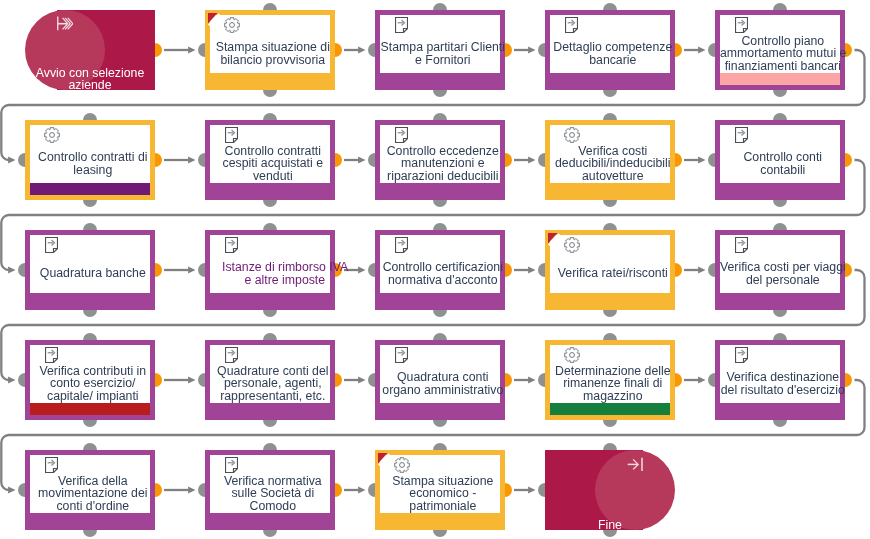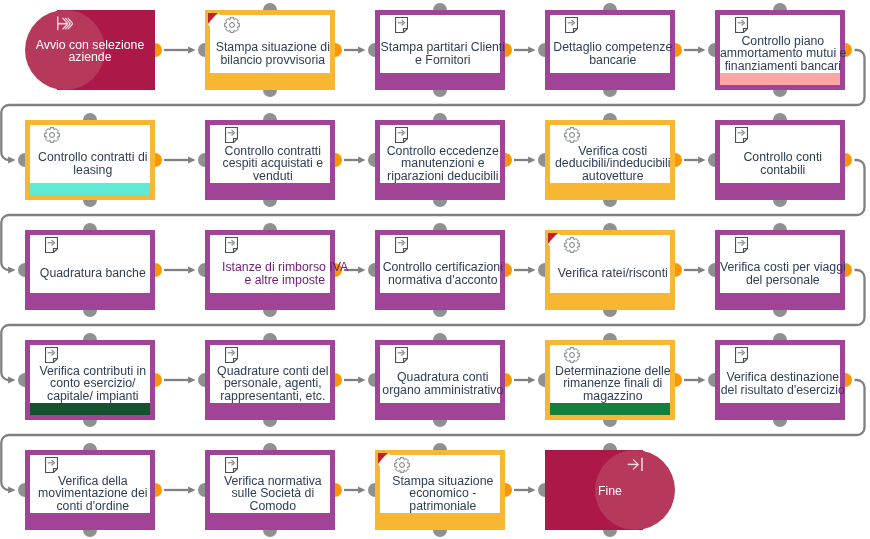--- a/index.html
+++ b/index.html
@@ -29,21 +29,21 @@
 
   
   .term{width:130px;height:80px;}
   .term .rect{position:absolute;top:0;width:98px;height:80px;background:#ac1948;}
   .term.start .rect{right:0;}
   .term.end .rect{left:0;}
   .term .disc{position:absolute;top:0;width:80px;height:80px;border-radius:50%;
               background:#b6395c;}
   .term .tlabel{position:absolute;left:0;right:0;top:1px;height:80px;color:#fff;
                 font-size:12.3px;line-height:12.1px;text-align:center;
-                display:flex;align-items:center;justify-content:center;}
+                display:flex;align-items:flex-end;justify-content:center;}
   .term.start .tlabel{justify-content:center;}
   .term .termicon{position:absolute;top:8px;}
 </style>
 </head>
 <body>
 
 <div id="stage">
   <svg id="wires" width="870" height="539" viewBox="0 0 870 539">
       <g>
         <line x1="164" y1="50" x2="189.1" y2="50" stroke="#808080" stroke-width="2.3"></line>
@@ -301,21 +301,21 @@
           </svg></div>
         <div class="label" style="color: rgb(47, 62, 85);">
           <span class="lwrap">
             <span class="tline">Controllo piano</span>
             <span class="tline">ammortamento mutui e</span>
             <span class="tline">finanziamenti bancari</span>
           </span>
         </div>
       </div>
     </div>
-    <div class="node task" style="left: 25px; top: 120px; background: #5eead4; border-color: rgb(248, 183, 50);">
+    <div class="node task" style="left: 25px; top: 120px; background: #701a75; border-color: rgb(248, 183, 50);">
       <div class="body">
         <div class="icon"><svg viewBox="0 0 16 16" width="16" height="16">
             <path d="M13.50 6.15 L15.30 6.15 L15.30 9.85 L13.50 9.85 L13.20 10.58 L14.52 11.90 L11.90 14.52 L10.58 13.20 L9.85 13.50 L9.85 15.30 L6.15 15.30 L6.15 13.50 L5.42 13.20 L4.10 14.52 L1.48 11.90 L2.80 10.58 L2.50 9.85 L0.70 9.85 L0.70 6.15 L2.50 6.15 L2.80 5.42 L1.48 4.10 L4.10 1.48 L5.42 2.80 L6.15 2.50 L6.15 0.70 L9.85 0.70 L9.85 2.50 L10.58 2.80 L11.90 1.48 L14.52 4.10 L13.20 5.42 Z" fill="none" stroke="#6e7379" stroke-width="0.95" stroke-linejoin="miter"></path>
             <circle cx="8" cy="8" r="2.45" fill="none" stroke="#6e7379" stroke-width="0.95"></circle>
           </svg></div>
         <div class="label" style="color: rgb(47, 62, 85);">
           <span class="lwrap">
             <span class="tline">Controllo contratti di</span>
             <span class="tline">leasing</span>
           </span>
@@ -460,21 +460,21 @@
             <path d="M6.5 3.0 L9.5 5.75 L6.5 8.5" fill="none" stroke="#8e9296" stroke-width="1.3" stroke-linejoin="miter"></path>
           </svg></div>
         <div class="label" style="color: rgb(47, 62, 85);">
           <span class="lwrap">
             <span class="tline">Verifica costi per viaggi</span>
             <span class="tline">del personale</span>
           </span>
         </div>
       </div>
     </div>
-    <div class="node task purple" style="left: 25px; top: 340px; background: #14532d; border-color: rgb(161, 68, 151); padding-left: 11px;">
+    <div class="node task purple" style="left: 25px; top: 340px; background: #b91c1c; border-color: rgb(161, 68, 151); padding-left: 11px;">
       <div class="body">
         <div class="icon doc"><svg viewBox="0 0 13 16" width="13" height="16">
             <path d="M0.55 0.55 H12.45 V11.45 L8.45 15.45 H0.55 Z" fill="#fff" stroke="#4c5055" stroke-width="1.1" stroke-linejoin="miter"></path>
             <path d="M8.45 15.45 V11.45 H12.45 Z" fill="#fff" stroke="#4c5055" stroke-width="1.1" stroke-linejoin="miter"></path>
             <path d="M2.7 5.75 H8.0" fill="none" stroke="#8e9296" stroke-width="1.3"></path>
             <path d="M6.5 3.0 L9.5 5.75 L6.5 8.5" fill="none" stroke="#8e9296" stroke-width="1.3" stroke-linejoin="miter"></path>
           </svg></div>
         <div class="label" style="color: rgb(47, 62, 85);">
           <span class="lwrap">
             <span class="tline">Verifica contributi in</span>

